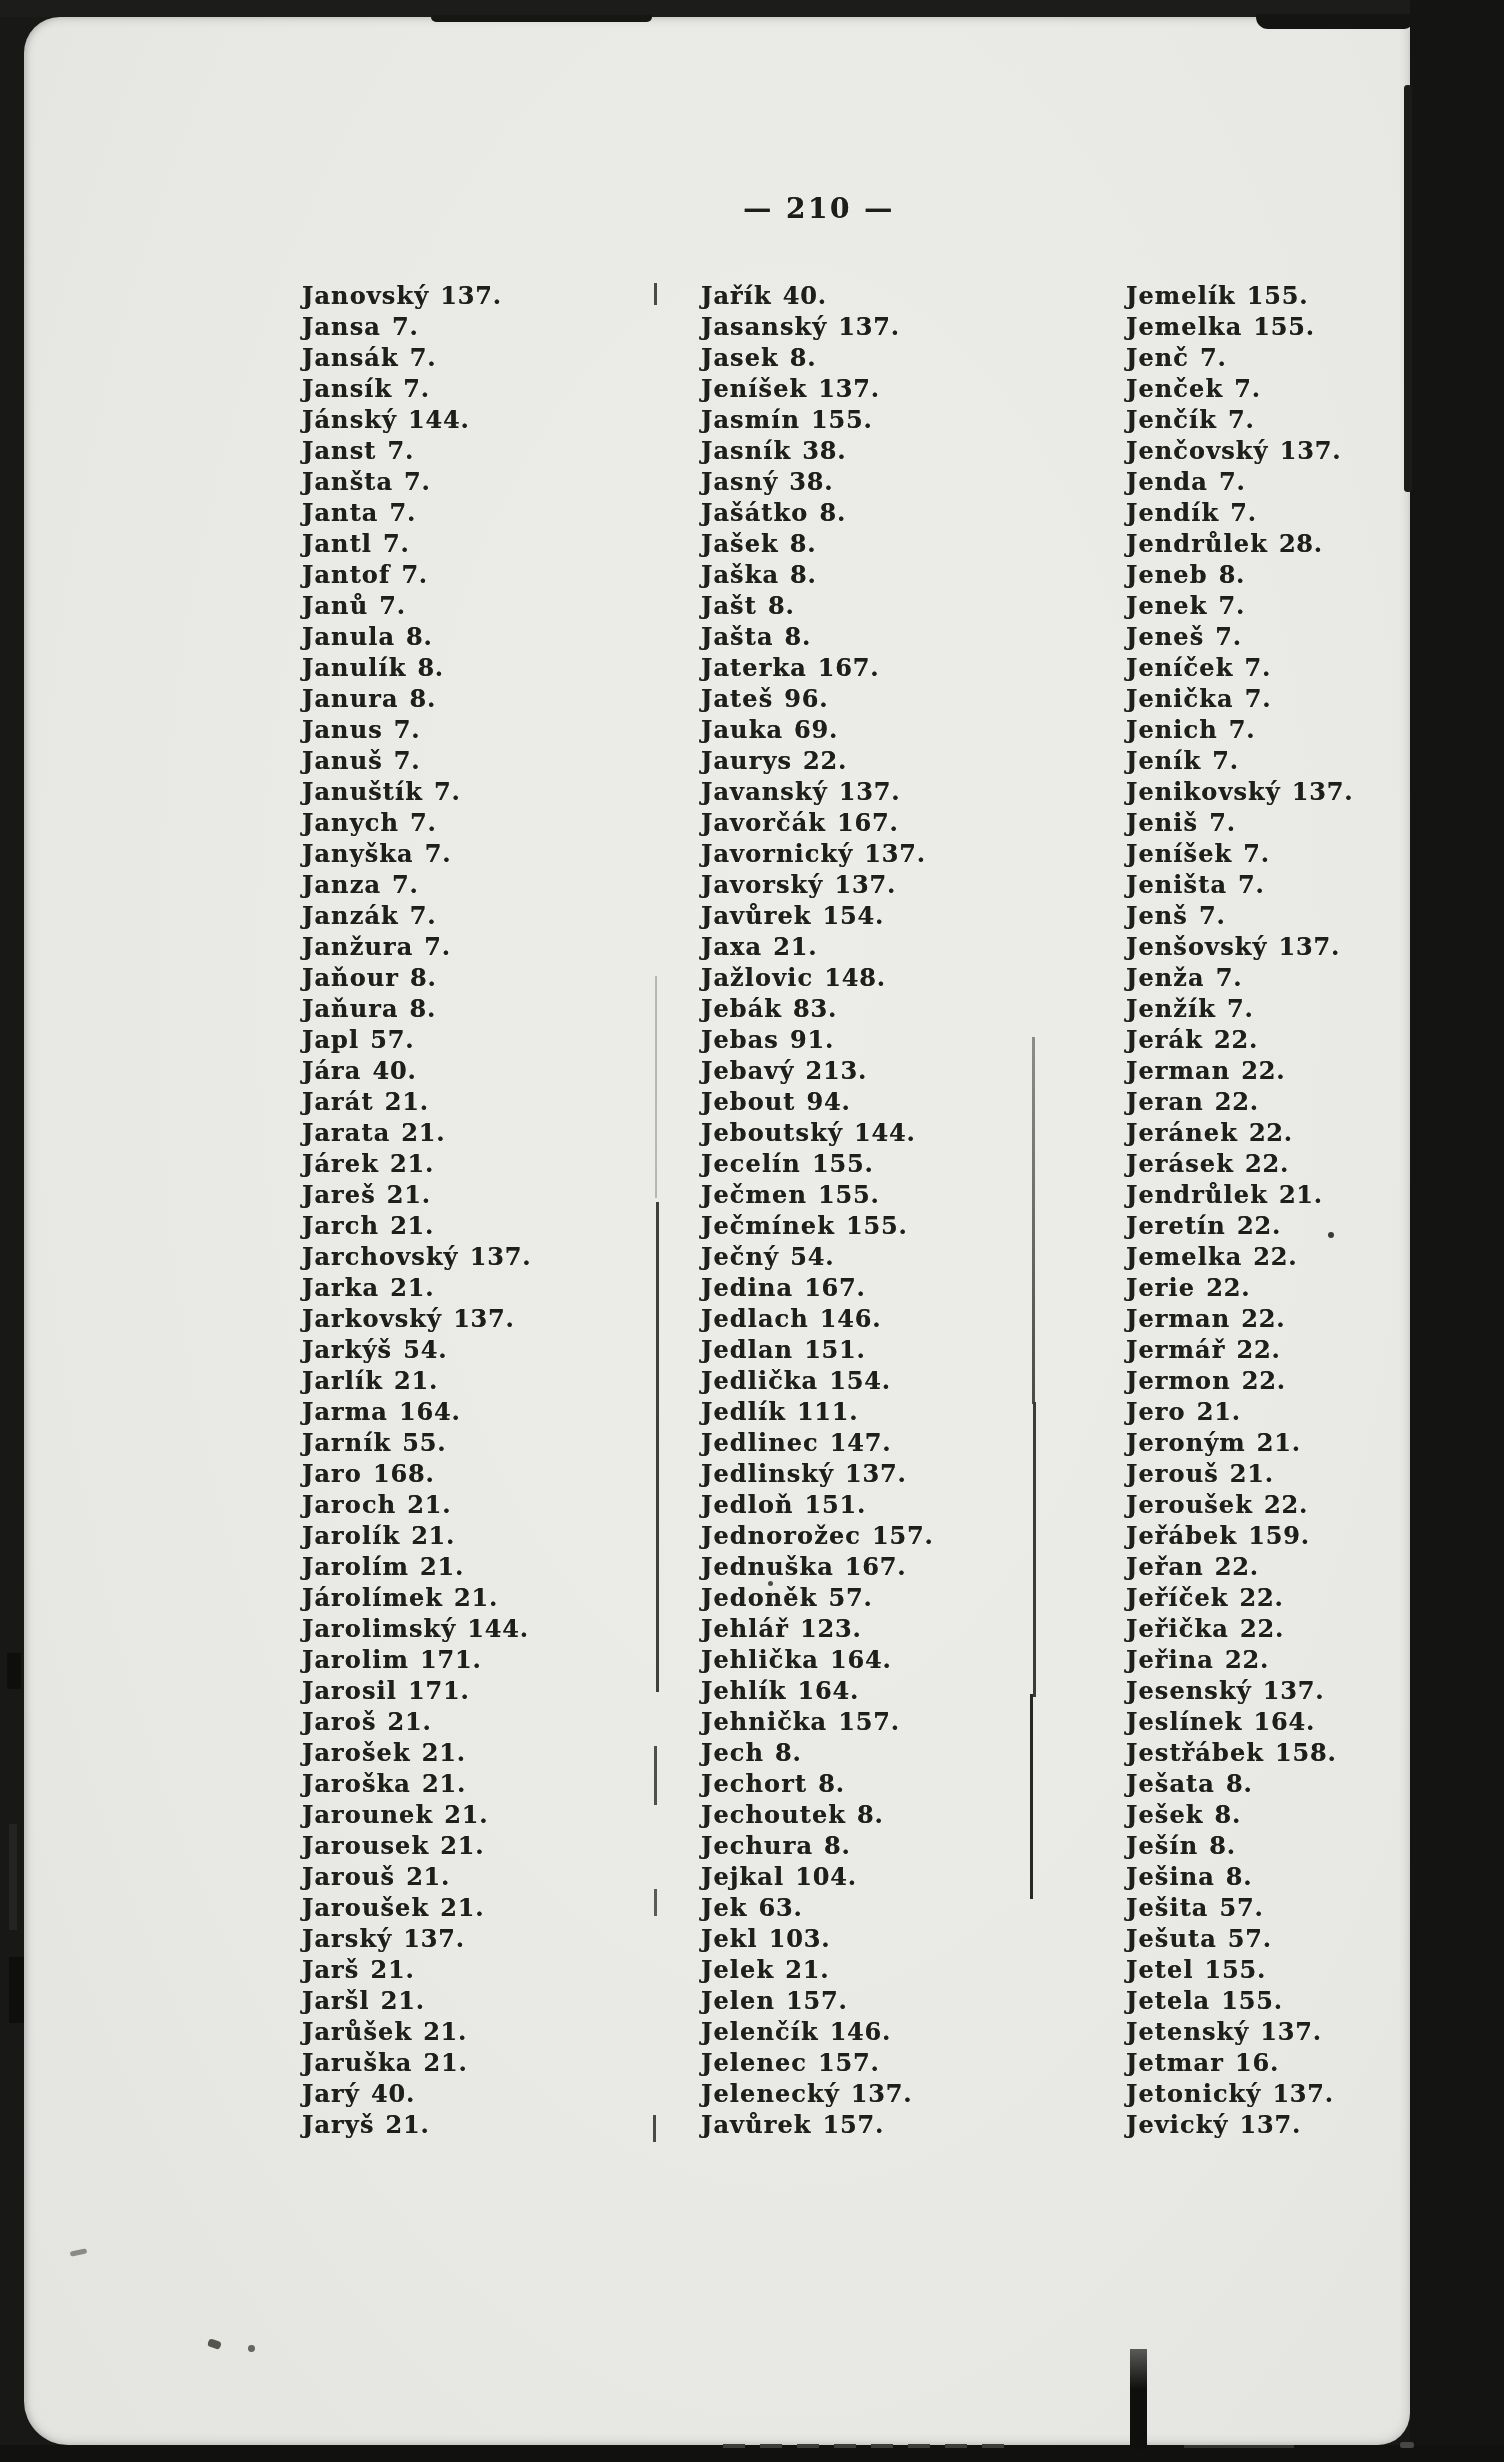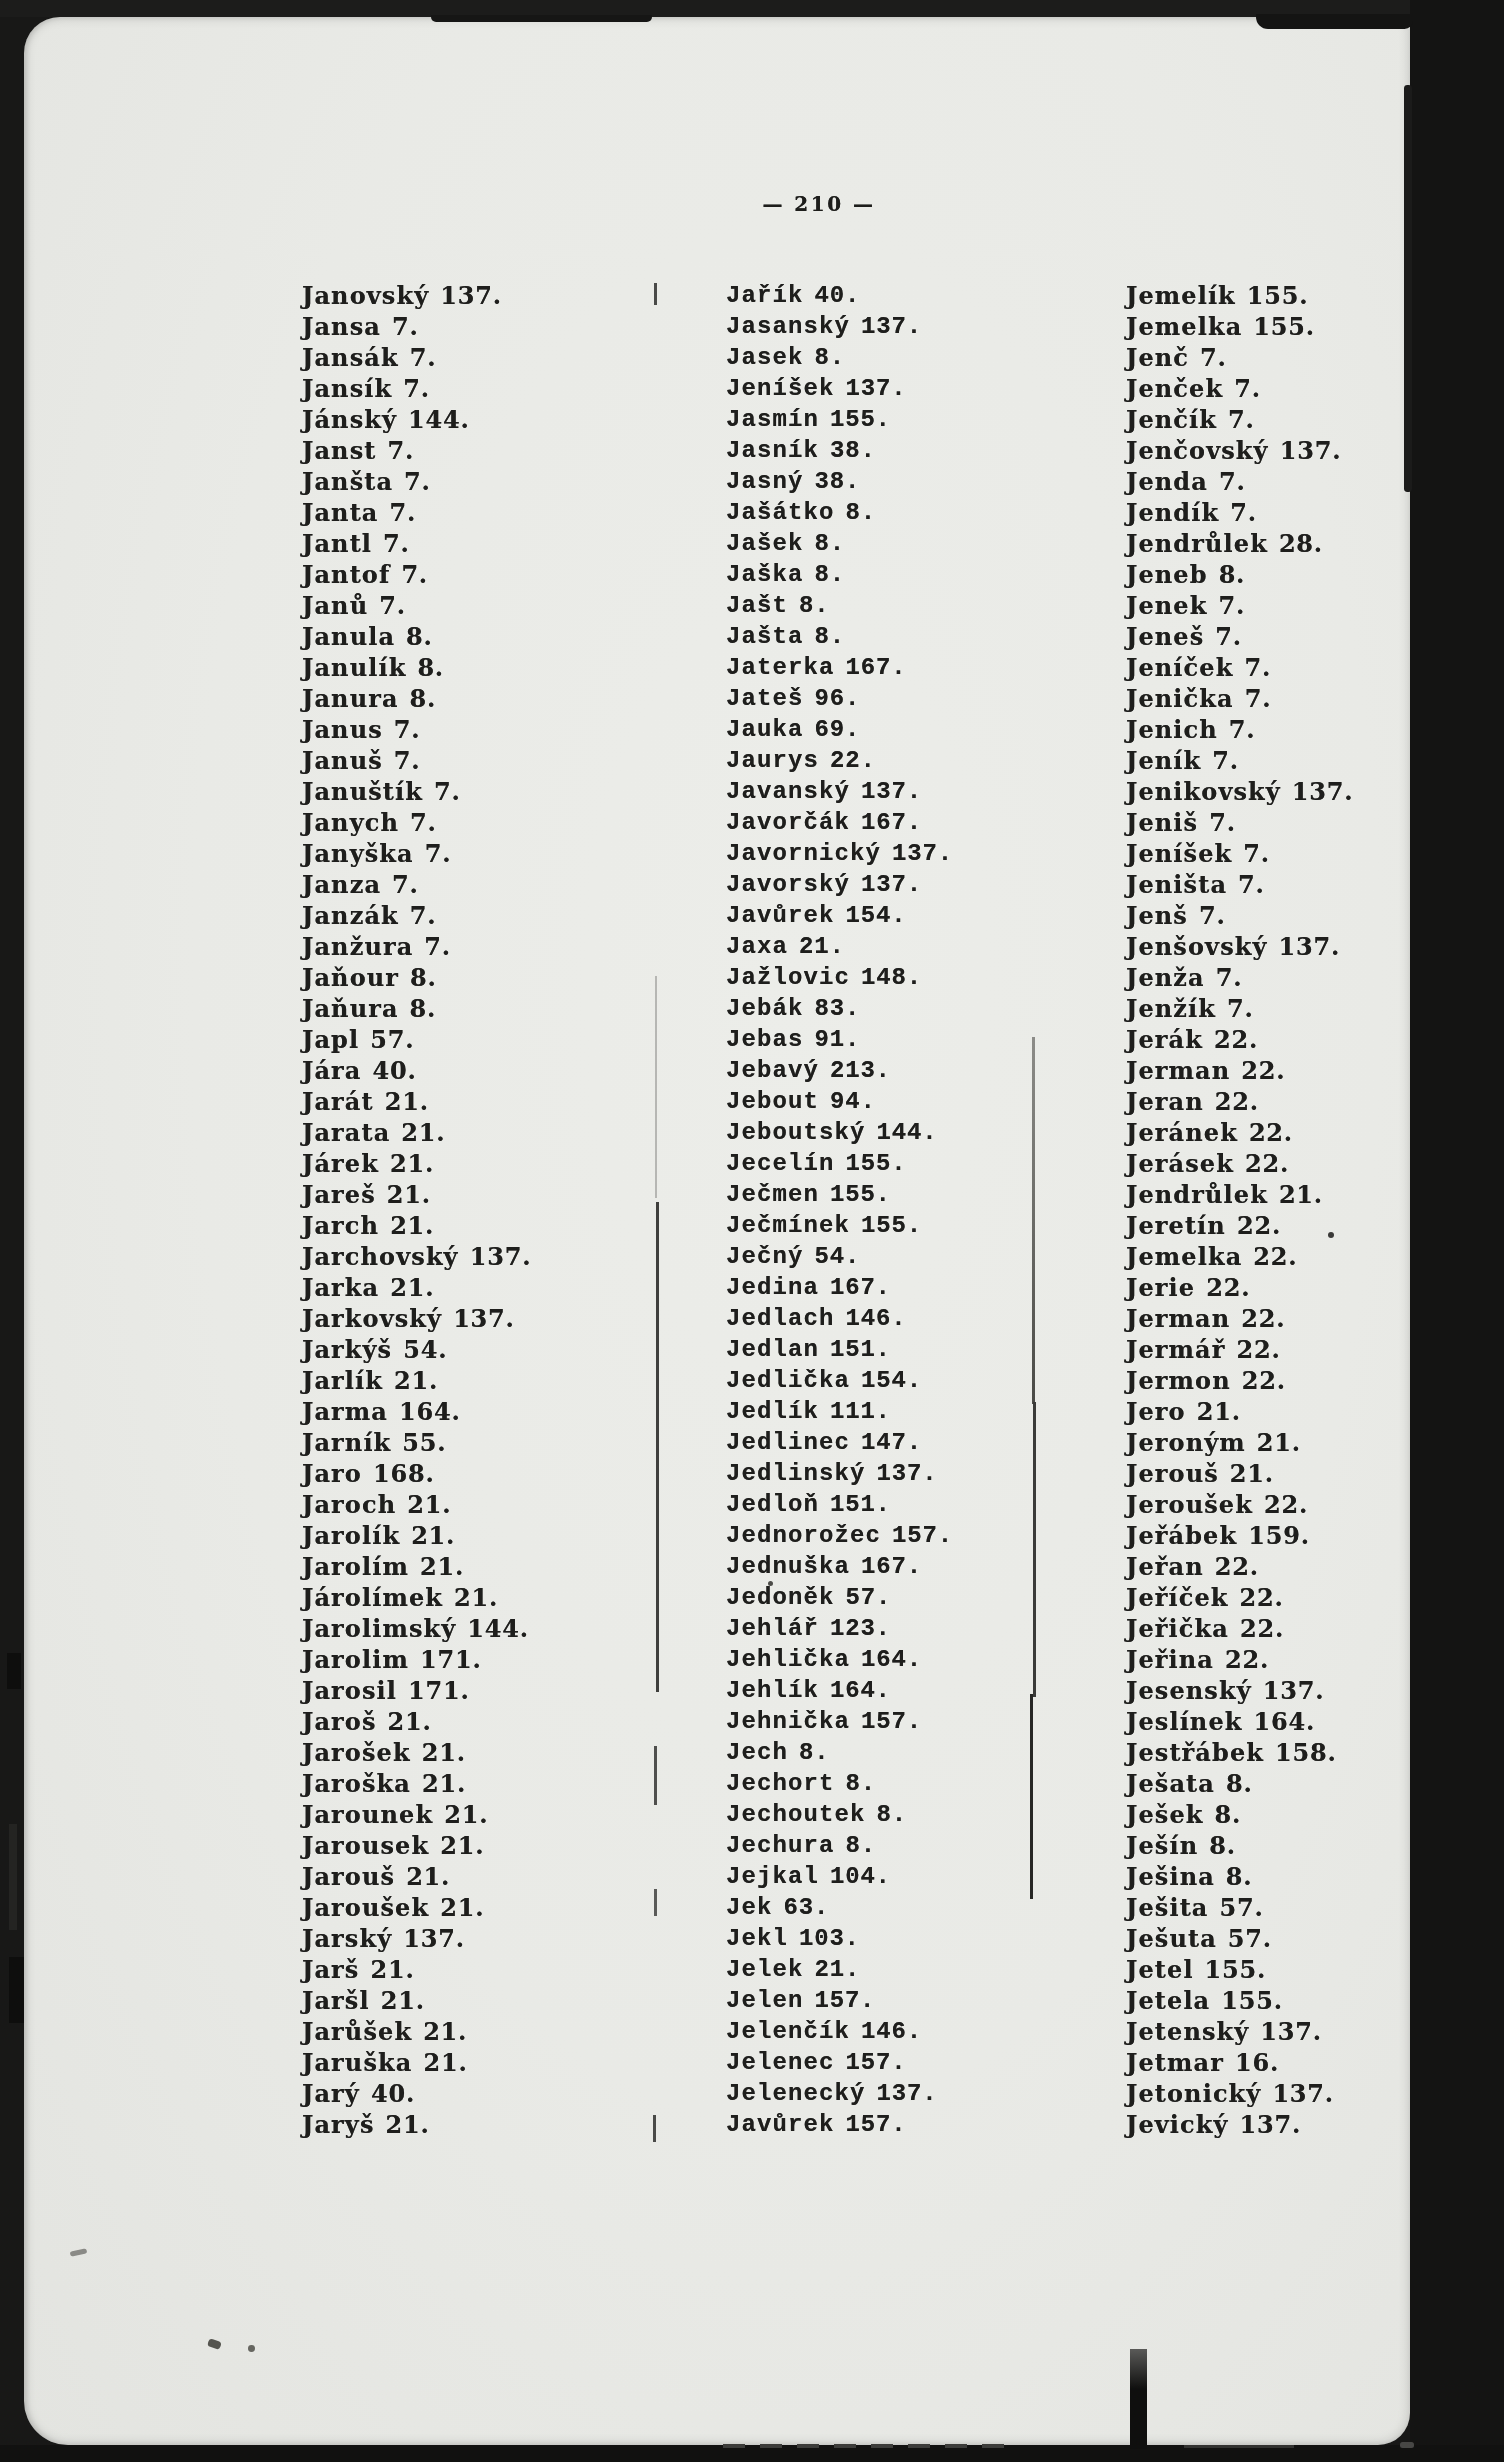--- a/index.html
+++ b/index.html
@@ -18,28 +18,28 @@
   .page{
     position:absolute;left:24px;top:17px;width:1386px;height:2428px;
     background:#e9eae6;
     background-image:radial-gradient(ellipse at 55% 40%, #ecede9 0%, #e9eae6 55%, #e3e4e0 100%);
     border-radius:36px 8.5px 32px 44px;
     box-shadow:inset 0 0 12px rgba(0,0,0,0.18), inset 2.5px 0 5.1px rgba(0,0,0,0.10);
   }
 
   .page-number{
     position:absolute;left:795px;top:175px;transform:translateX(-50%);
-    font-size:20px;font-weight:700;color:#1d1d1b;letter-spacing:2.5px;
+    font-size:28px;font-weight:700;color:#1d1d1b;letter-spacing:2.5px;
     white-space:nowrap;
     text-shadow:0 0 0.4px rgba(10,10,10,0.7);
   }
 
   .col{position:absolute;top:263px;white-space:nowrap;margin-left:6px;}
   .col-1{left:272px;}
-  .col-2{left:696px;font-family:Liberation Mono, monospace;}
+  .col-2{left:671px;}
   .col-3{left:1096px;}
 
   .entry{
     height:31px;line-height:31px;
     font-size:24px;font-weight:700;color:#1e1e1c;
     letter-spacing:1.1px;
     text-shadow:0 0 0.5px rgba(15,15,15,0.65);
   }
   .entry .p{margin-left:11px;letter-spacing:0.8px;}
 

